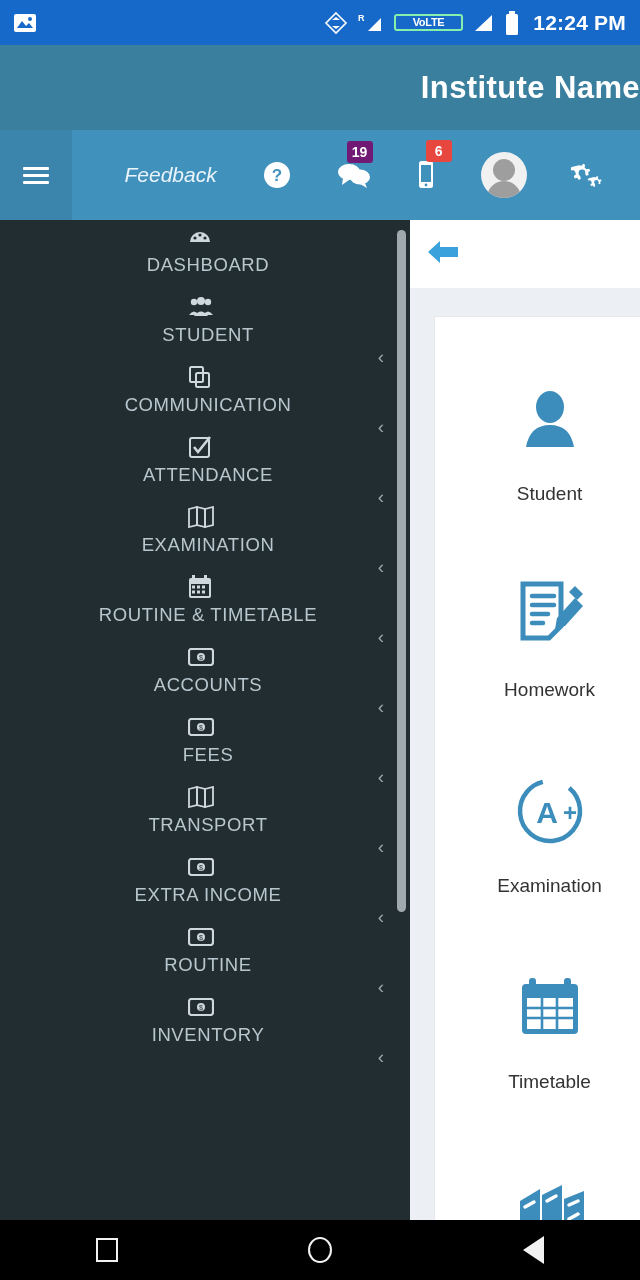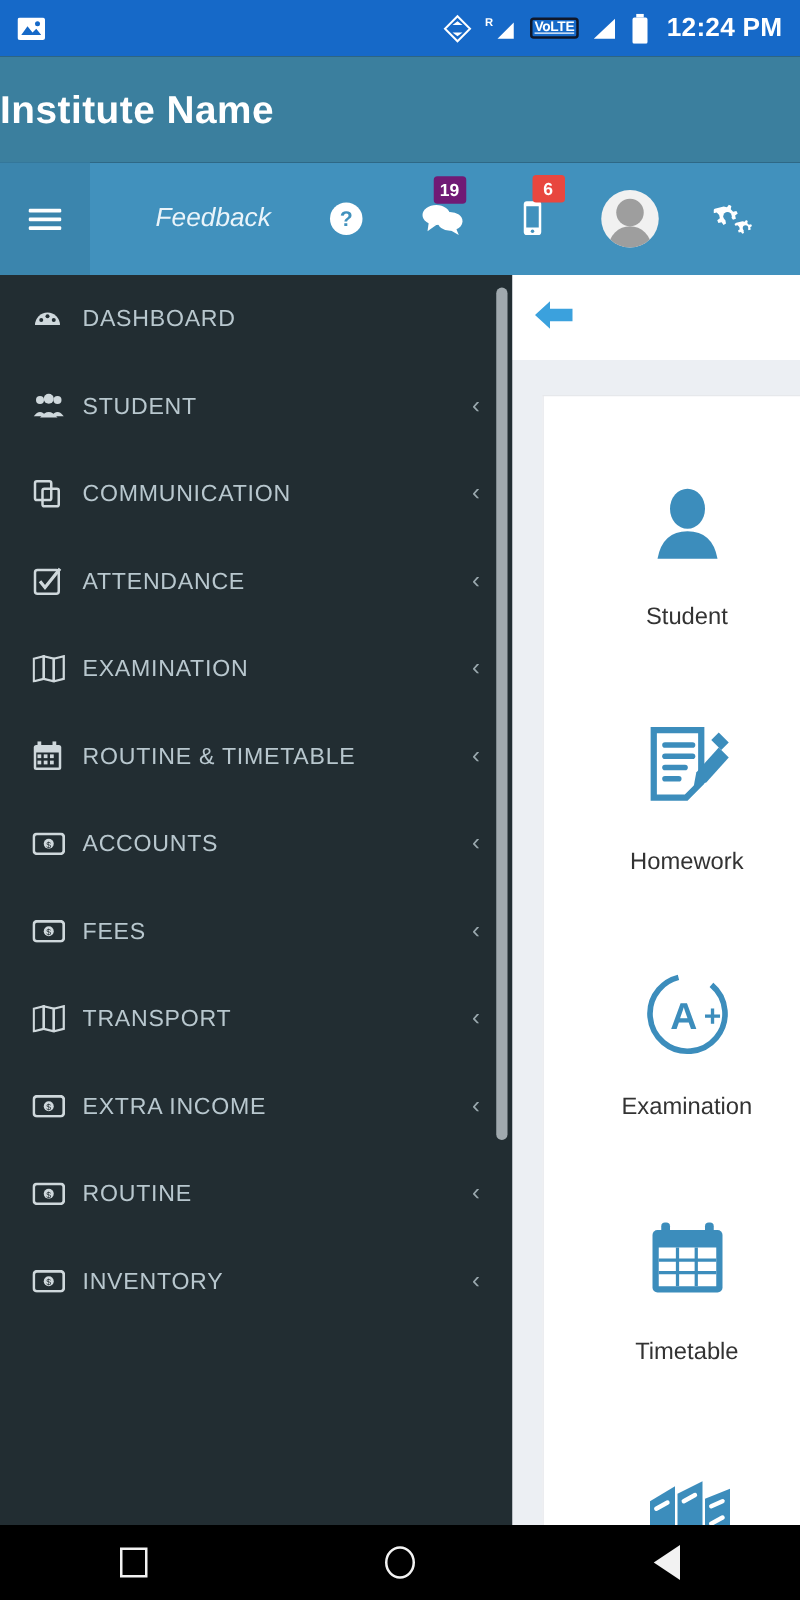--- a/index.html
+++ b/index.html
@@ -13,27 +13,27 @@
   .statusbar{
     height:45px; width:640px; background:#1669c8;
     display:flex; align-items:center; padding:0 14px;
     color:#fff;
   }
   .sb-left{ display:flex; align-items:center; gap:8px; }
   .sb-right{ margin-left:auto; display:flex; align-items:center; gap:10px; }
   .sb-time{ font-size:21px; font-weight:bold; letter-spacing:.2px; margin-left:4px;}
   .sb-ico{ display:flex; align-items:center; }
   .volte-box{
-    border:2px solid #0f172a; border-radius:3px; font-size:11px; font-weight:bold;
-    padding:0 2px; line-height:13px; letter-spacing:-.3px;text-decoration:underline;
+    border:2px solid #86efac; border-radius:3px; font-size:11px; font-weight:bold;
+    padding:0 17px; line-height:13px; letter-spacing:-.3px;
   }
   
   .app-header{
     width:640px; height:85px; background:#3b7f9e;
-    display:flex; align-items:center; justify-content:flex-start;
+    display:flex; align-items:center; justify-content:flex-end;
   }
   .app-title{ color:#fff; font-size:31px; font-weight:bold; letter-spacing:.4px; }
   
   .toolbar{
     width:640px; height:90px; background:#4191bd; display:flex; align-items:center;
     position:relative;
   }
   .ham-block{
     width:72px; height:90px; background:#3b85ad;
     display:flex; align-items:center; justify-content:center; cursor:pointer;
@@ -75,21 +75,21 @@
   .session{
     height:68px; background:#2c3b41; display:flex; align-items:center;
     padding-left:30px; color:#e8ebed; font-size:18px; letter-spacing:.4px;
   }
   .nav-head{
     height:68px; background:#1a2226; display:flex; align-items:center;
     padding-left:26px; color:#4b5a60; font-size:17px; letter-spacing:1px;
   }
   .menu-item{
     height:70px; display:flex; align-items:center; padding:0 26px 0 26px;
-    color:#b8c7ce; cursor:pointer;
+    color:#b8c7ce; cursor:pointer;flex-direction:column;
   }
   .mi-ico{
     width:34px; display:flex; align-items:center; justify-content:flex-start;
     color:#cfd8dc; flex:0 0 34px;
   }
   .mi-label{ font-size:18.5px; letter-spacing:.6px; color:#b8c7ce; margin-left:6px;}
   .mi-chev{ margin-left:auto; color:#9aa8ae; font-size:19px; }
   .sb-scroll{
     position:absolute; right:4px; top:10px; width:9px; height:682px;
     background:#b6bfc4; border-radius:5px; opacity:.85;

